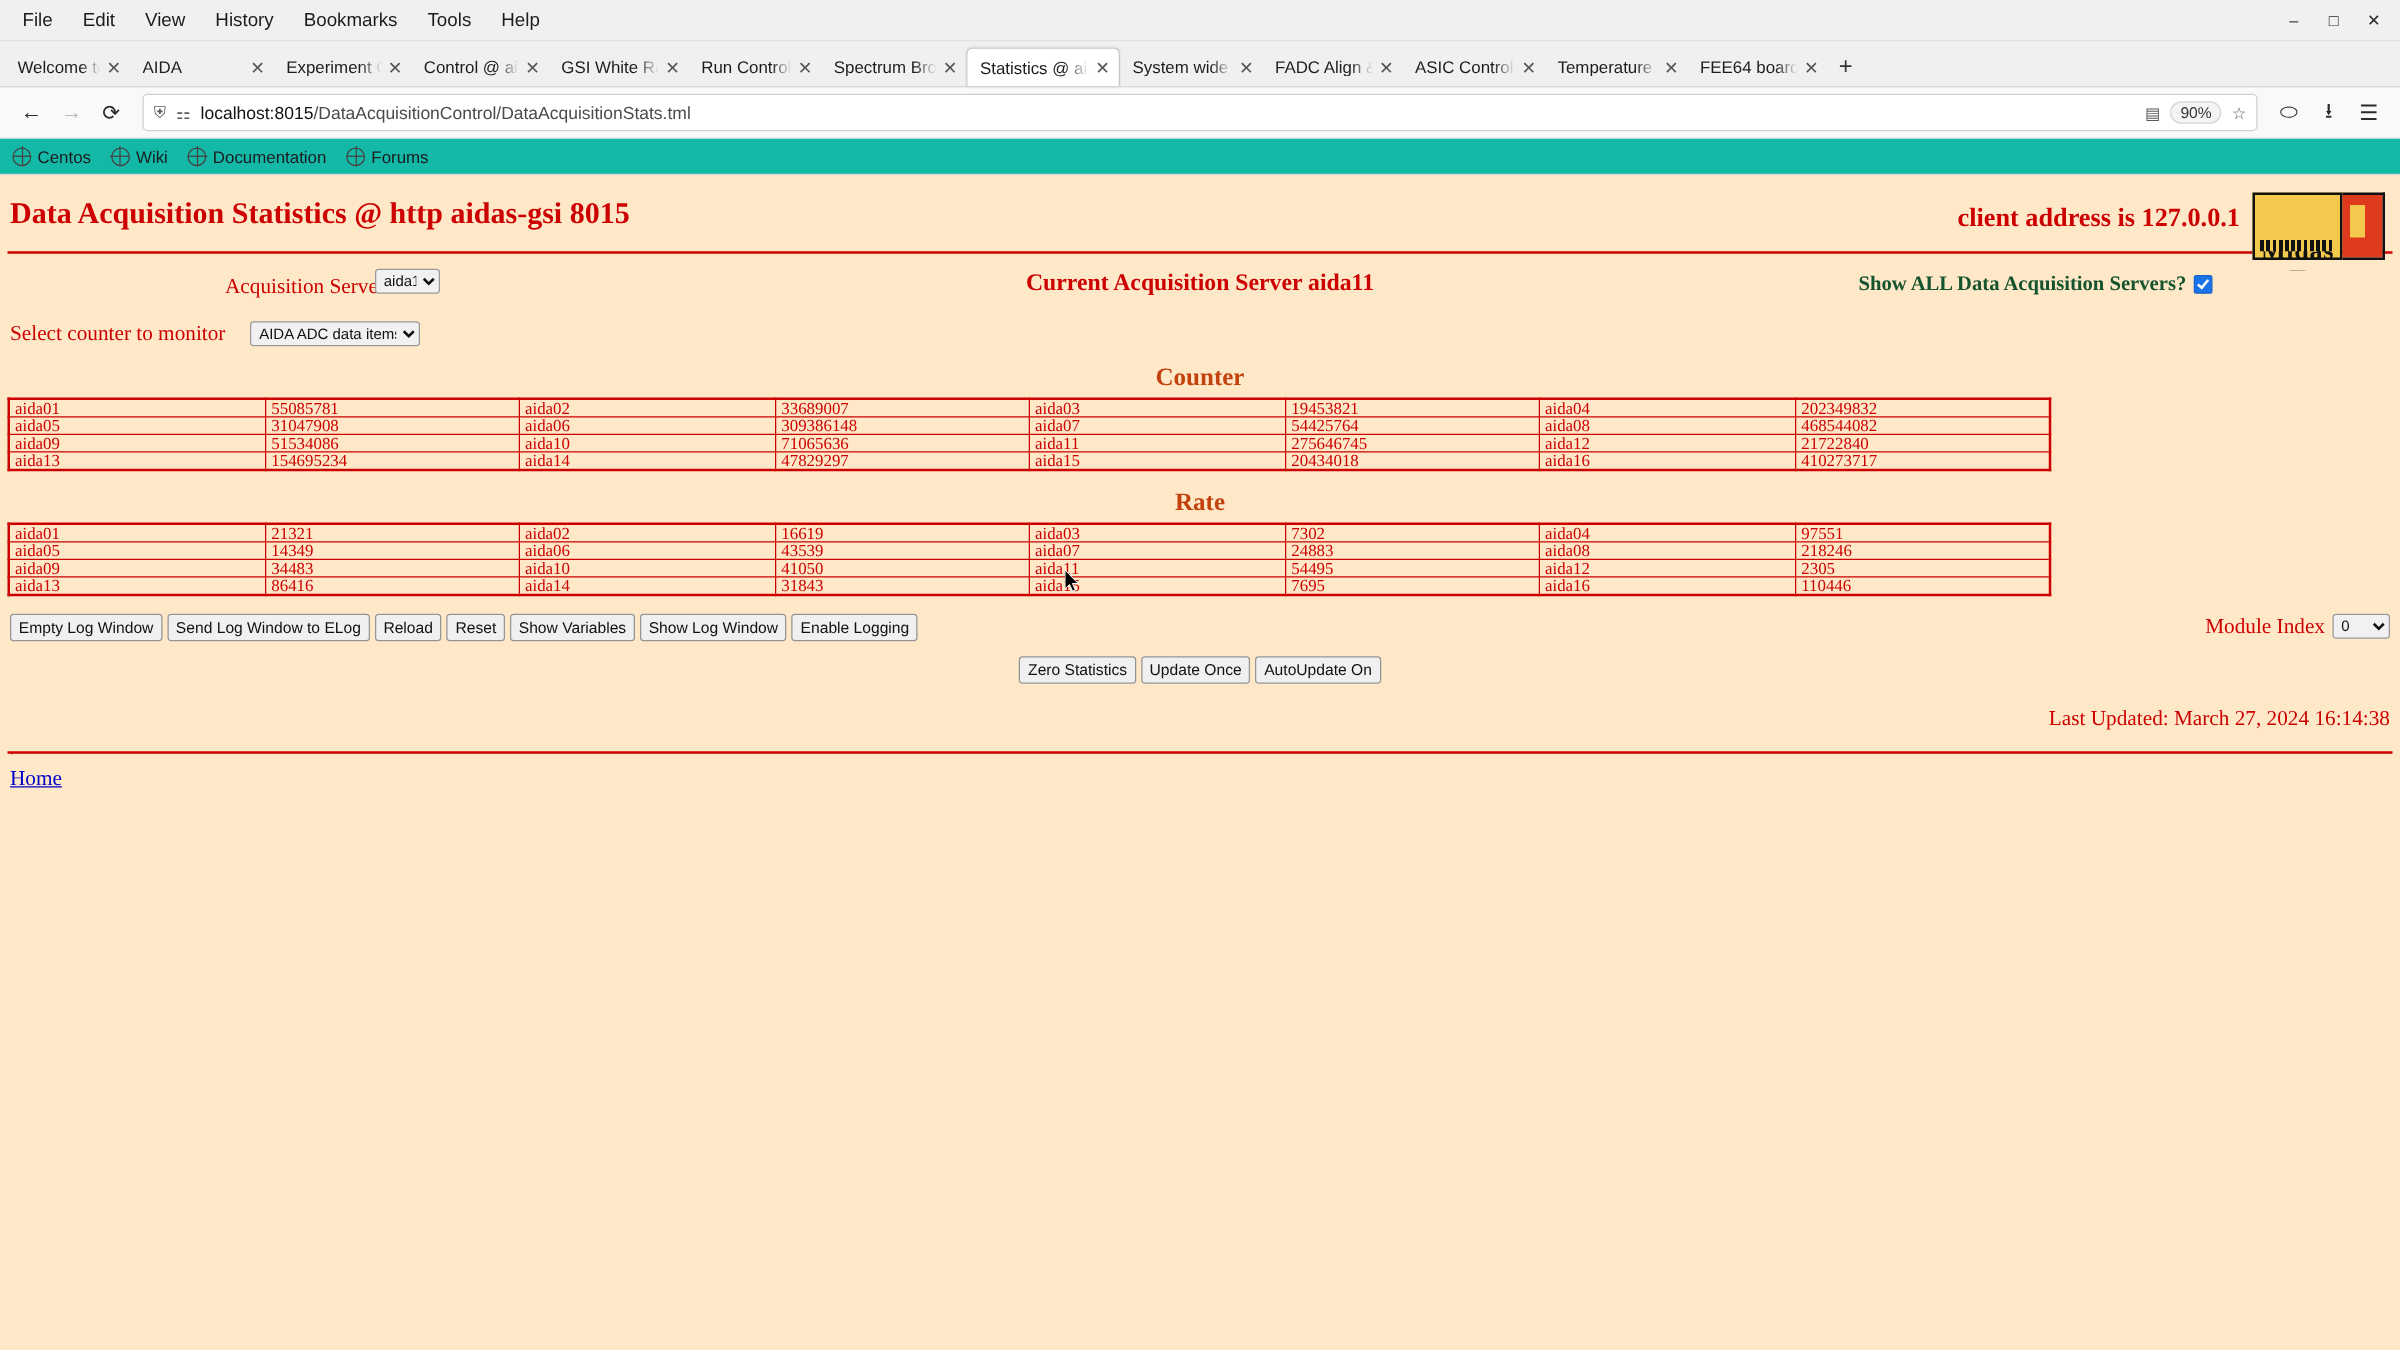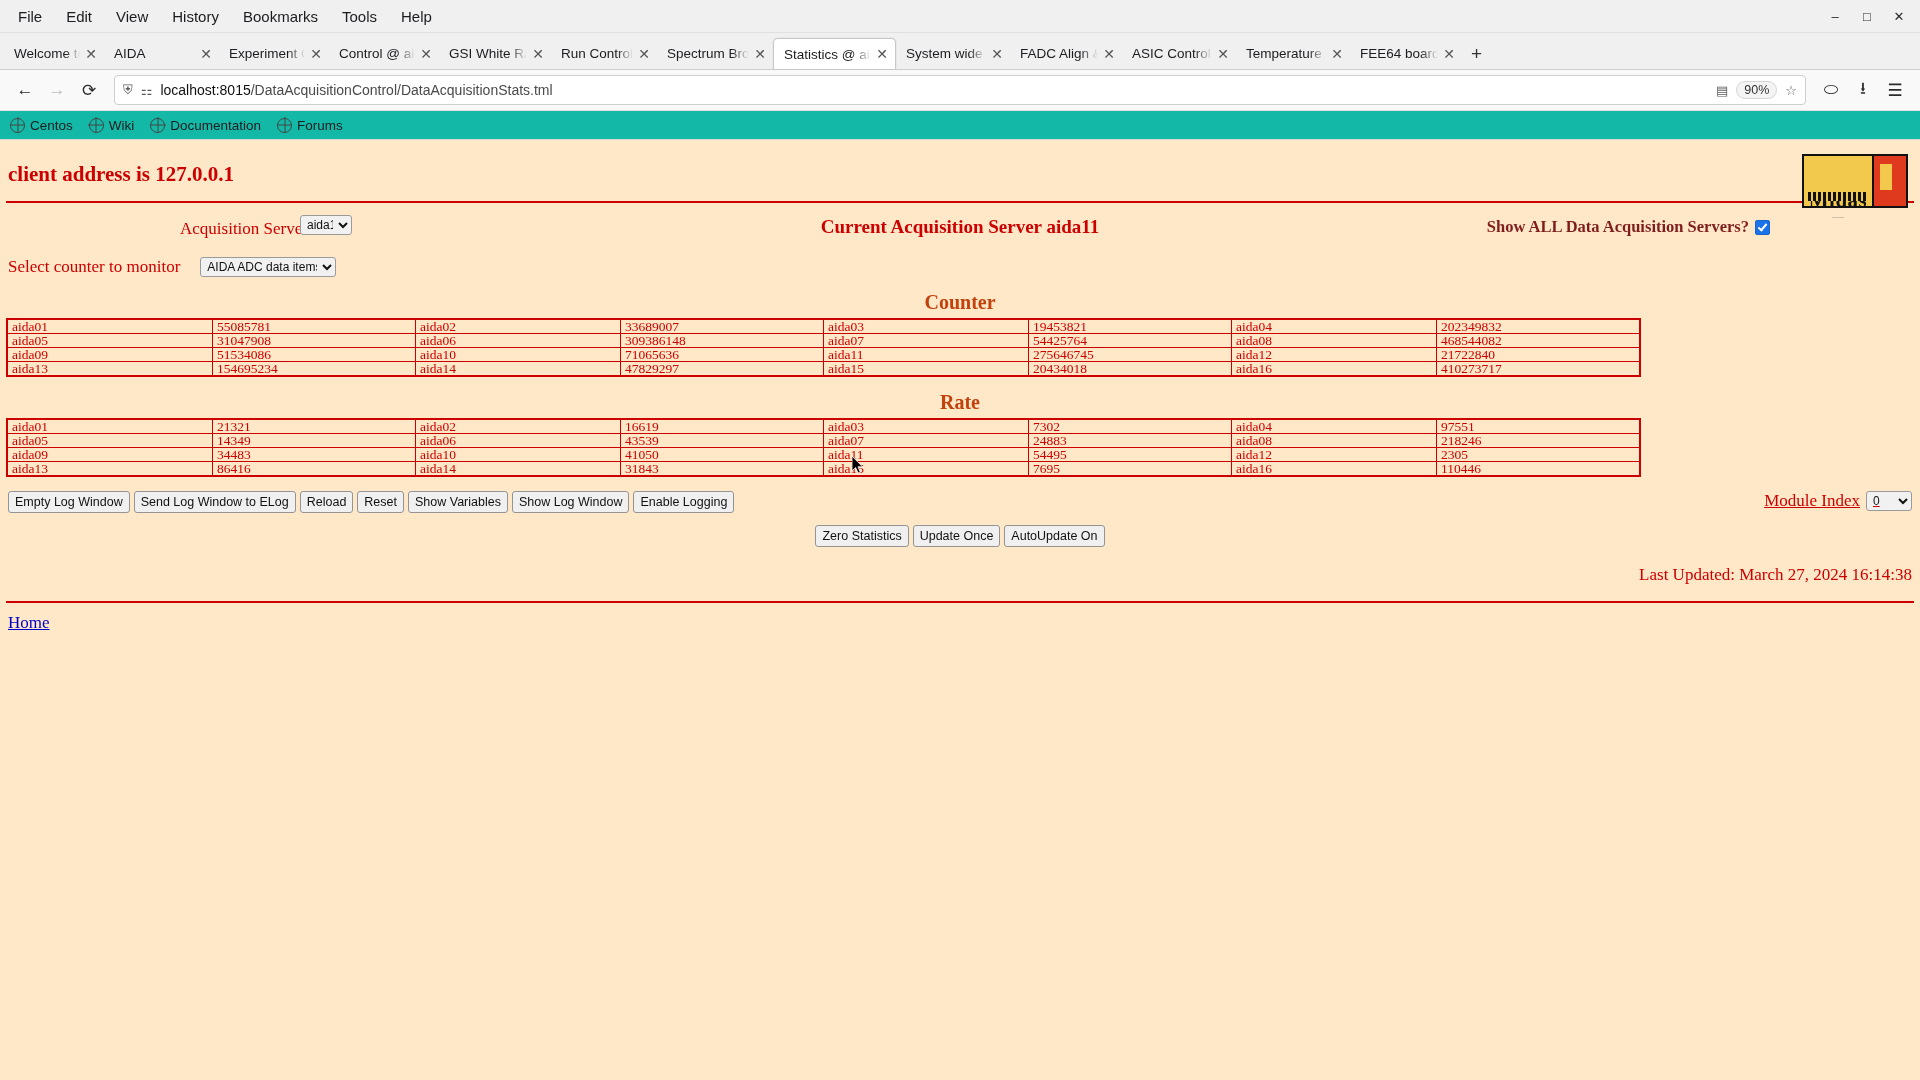--- a/index.html
+++ b/index.html
@@ -284,21 +284,21 @@
     font-weight: bold;
     color: #cc0000;
     top: 13px;
   }
   .show-all {
     position: absolute;
     right: 150px;
     top: 14px;
     font-size: 16.5px;
     font-weight: bold;
-    color: #7f1d1d;
+    color: #14532d;
     display: flex;
     align-items: center;
     gap: 6px;
   }
   .chk {
     width: 13px; height: 13px;
     background: #1a73e8;
     border: 1px solid #1a63c8;
     border-radius: 2px;
     position: relative;
@@ -370,21 +370,20 @@
   }
   .module-index {
     position: absolute;
     right: 8px;
     top: 14px;
     font-size: 17px;
     color: #cc0000;
     display: flex;
     align-items: center;
     gap: 6px;
-    text-decoration: underline;
   }
   .sel-module { width: 46px; }
   .controls2 {
     display: flex;
     justify-content: center;
     gap: 4px;
     padding-top: 12px;
   }
   .last-updated {
     text-align: right;
@@ -523,20 +522,21 @@
   </div>
   <div class="bm">
     <span class="globe"></span>
     <span>Forums</span>
   </div>
 </div>
 
 <div class="page">
 
   <div class="hdr">
+    <h1>Data Acquisition Statistics @ http aidas-gsi 8015</h1>
     <div class="client">client address is 127.0.0.1</div>
   </div>
 
   <div class="logo">
     <div class="midas">
       <div class="m">Midas</div>
       <div class="sub">_____</div>
       <div class="bar"></div>
     </div>
     <div class="flag"></div>

